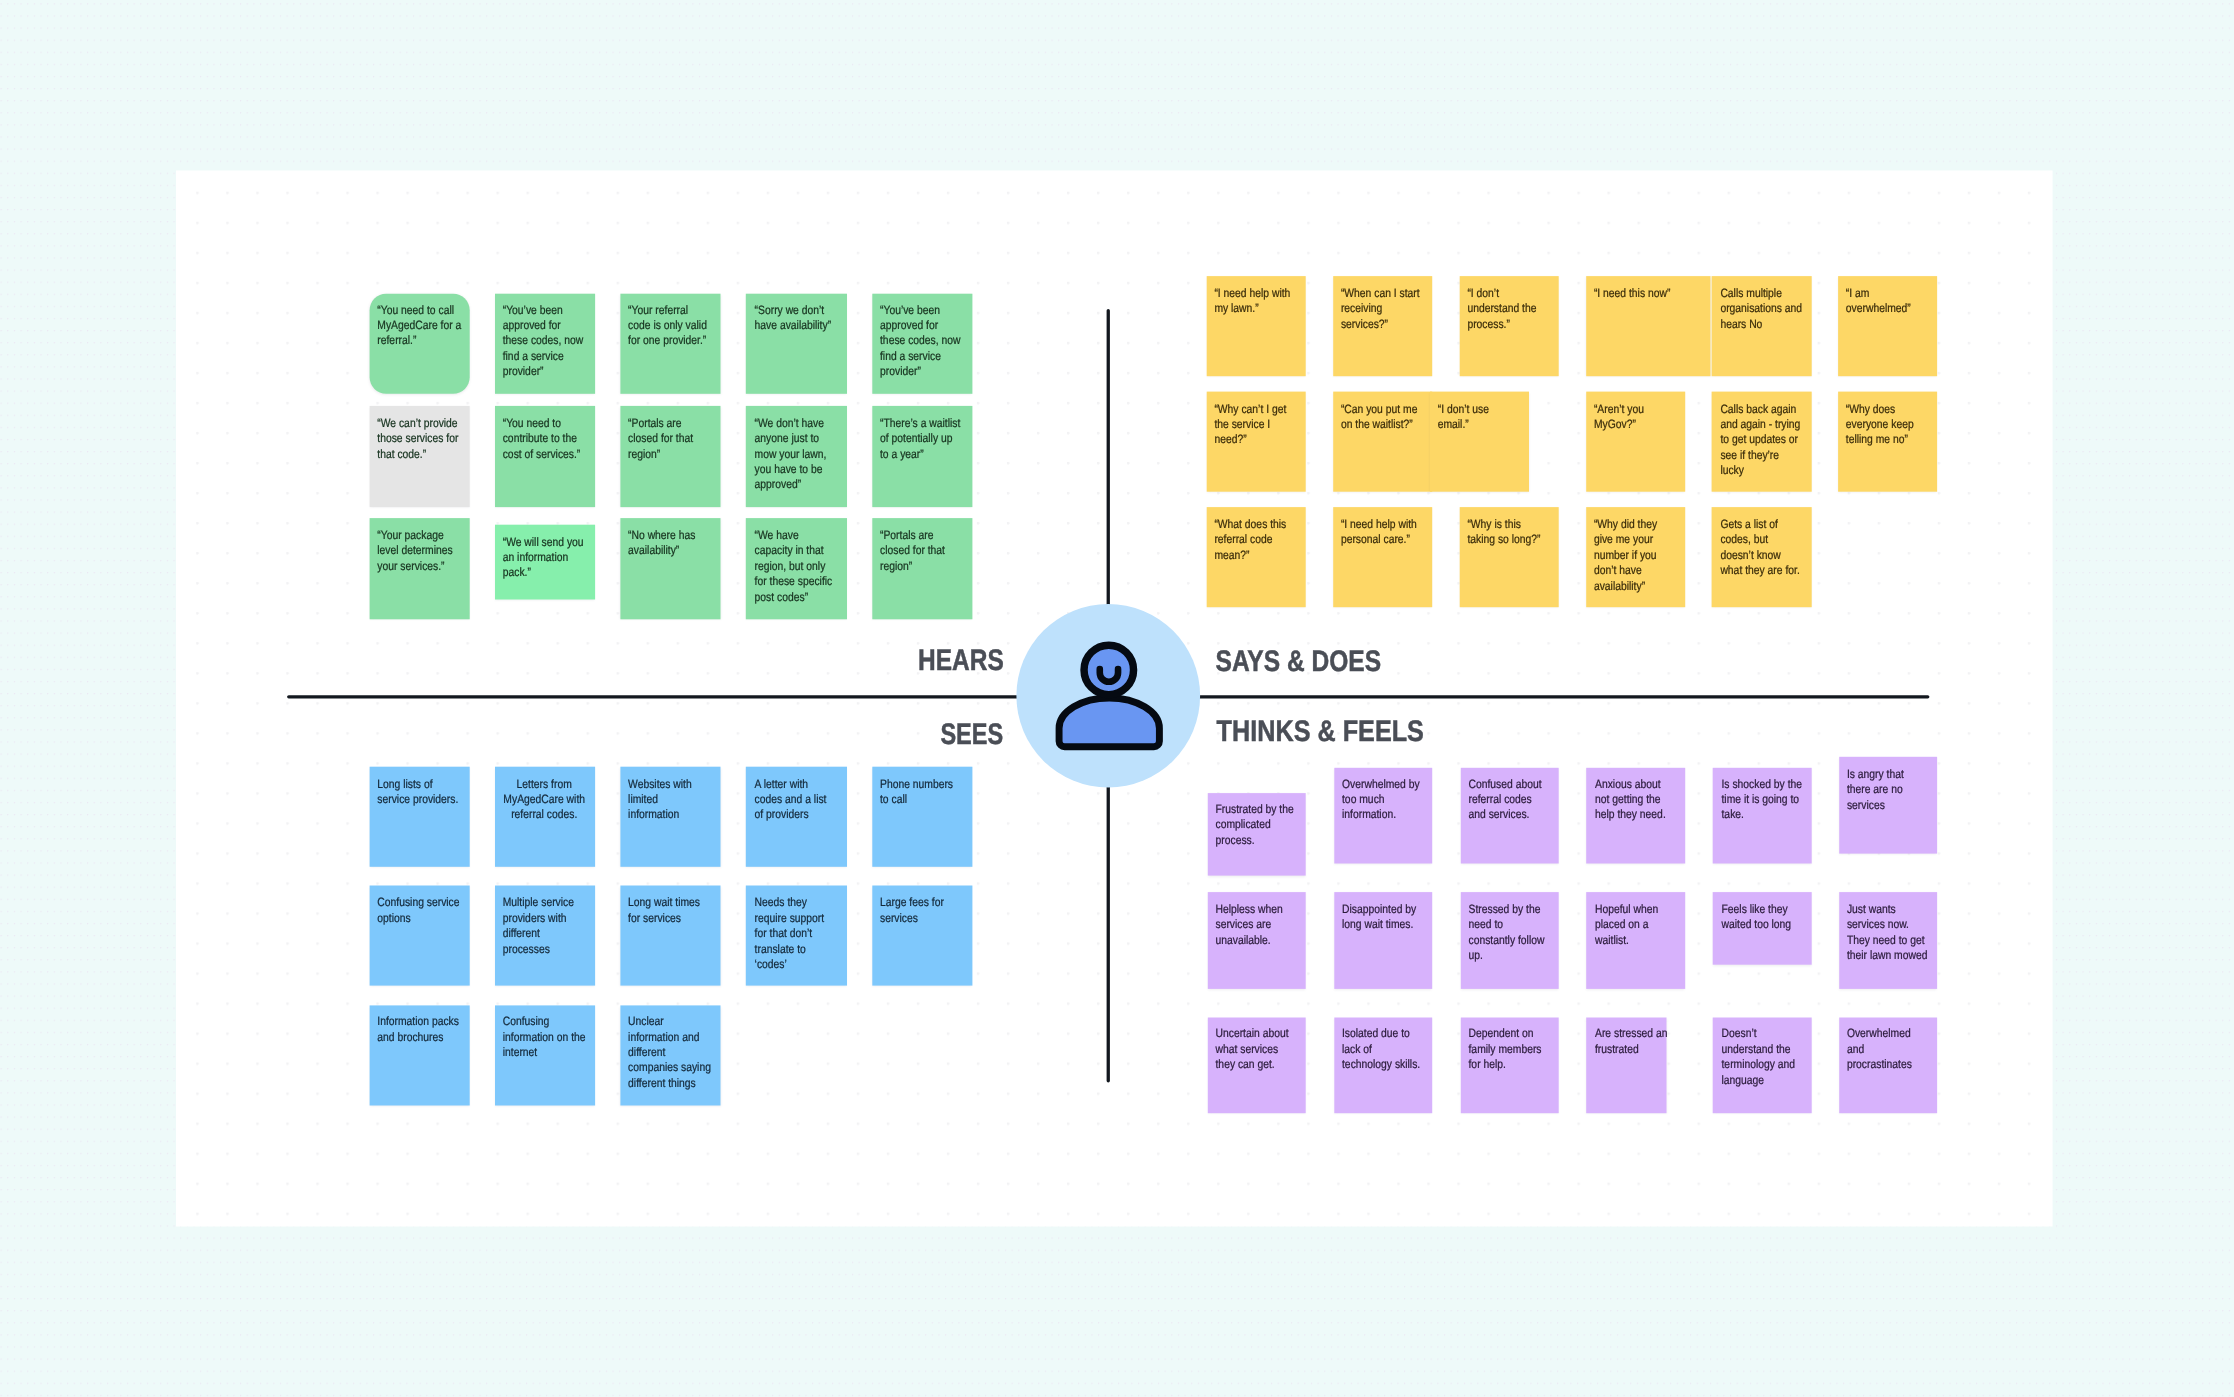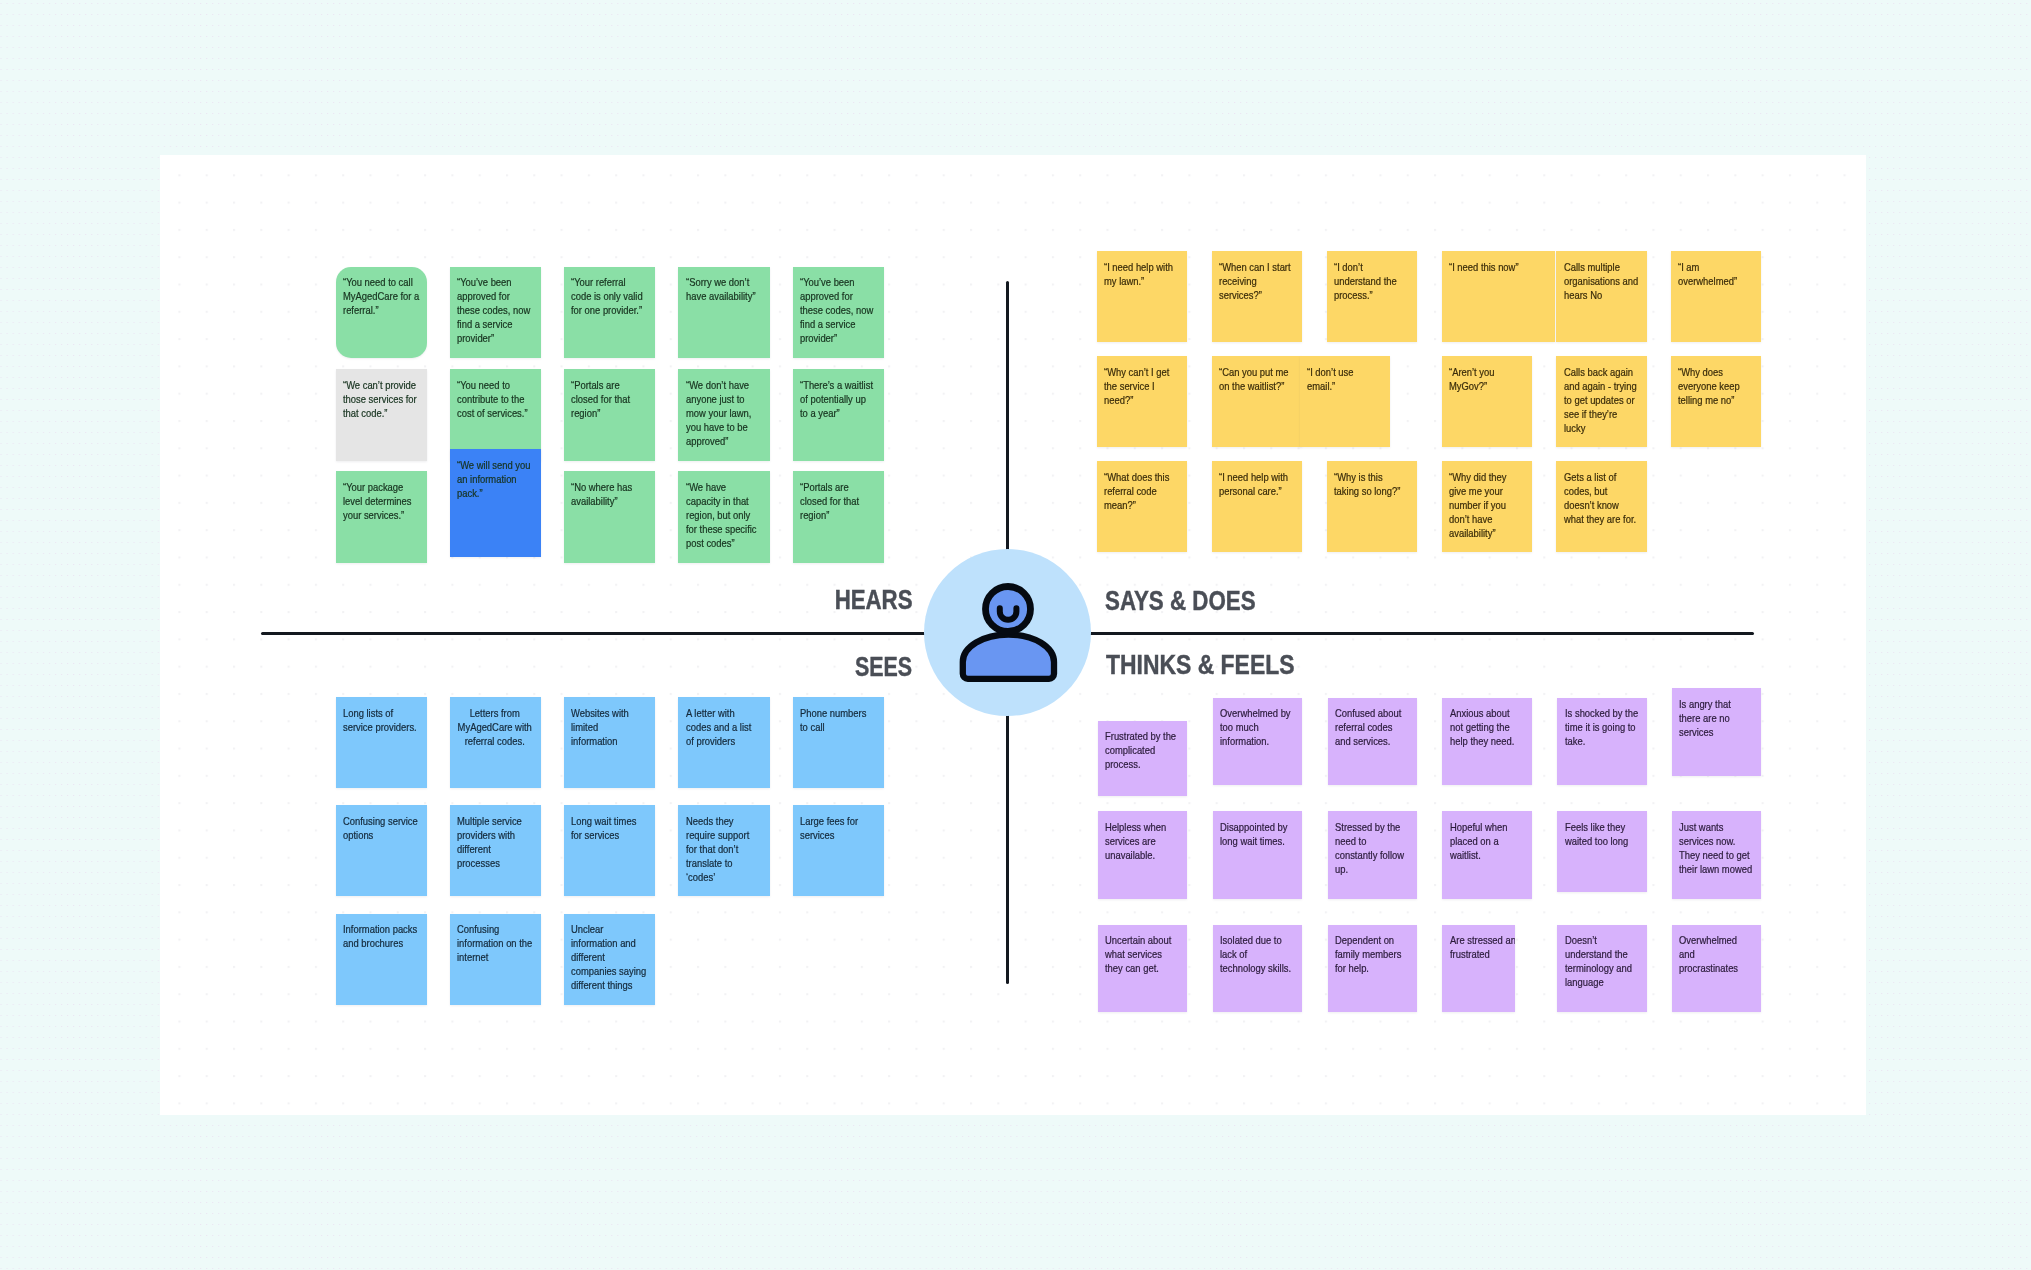--- a/index.html
+++ b/index.html
@@ -67,21 +67,21 @@
     </div>
     <div class="note n-hears" style="left: 678.4px; top: 369px; width: 91.3px; height: 91.6px; background: rgb(138, 223, 166);">
       <span class="nt" style="color: rgb(23, 51, 31);">“We don’t have anyone just to mow your lawn, you have to be approved”</span>
     </div>
     <div class="note n-hears" style="left: 792.7px; top: 369px; width: 91.3px; height: 91.6px; background: rgb(138, 223, 166);">
       <span class="nt" style="color: rgb(23, 51, 31);">“There’s a waitlist of potentially up to a year”</span>
     </div>
     <div class="note n-hears" style="left: 335.5px; top: 471.2px; width: 91.3px; height: 91.6px; background: rgb(138, 223, 166);">
       <span class="nt" style="color: rgb(23, 51, 31);">“Your package level determines your services.”</span>
     </div>
-    <div class="note n-hears" style="left: 449.8px; top: 449px; width: 91.3px; height: 108px; background: #3b82f6;">
+    <div class="note n-hears" style="left: 449.8px; top: 477px; width: 91.3px; height: 68px; background: #86efac;">
       <span class="nt" style="color: rgb(23, 51, 31);">“We will send you an information pack.”</span>
     </div>
     <div class="note n-hears" style="left: 564.1px; top: 471.2px; width: 91.3px; height: 91.6px; background: rgb(138, 223, 166);">
       <span class="nt" style="color: rgb(23, 51, 31);">“No where has availability”</span>
     </div>
     <div class="note n-hears" style="left: 678.4px; top: 471.2px; width: 91.3px; height: 91.6px; background: rgb(138, 223, 166);">
       <span class="nt" style="color: rgb(23, 51, 31);">“We have capacity in that region, but only for these specific post codes”</span>
     </div>
     <div class="note n-hears" style="left: 792.7px; top: 471.2px; width: 91.3px; height: 91.6px; background: rgb(138, 223, 166);">
       <span class="nt" style="color: rgb(23, 51, 31);">“Portals are closed for that region”</span>
@@ -199,21 +199,21 @@
     </div>
     <div class="note n-thinks_feels" style="left: 1212.5px; top: 811.1px; width: 89.2px; height: 87.6px; background: rgb(215, 178, 252);">
       <span class="nt" style="color: rgb(43, 27, 59);">Disappointed by long wait times.</span>
     </div>
     <div class="note n-thinks_feels" style="left: 1327.5px; top: 811.1px; width: 89.2px; height: 87.6px; background: rgb(215, 178, 252);">
       <span class="nt" style="color: rgb(43, 27, 59);">Stressed by the need to constantly follow up.</span>
     </div>
     <div class="note n-thinks_feels" style="left: 1442.4px; top: 811.1px; width: 89.2px; height: 87.6px; background: rgb(215, 178, 252);">
       <span class="nt" style="color: rgb(43, 27, 59);">Hopeful when placed on a waitlist.</span>
     </div>
-    <div class="note n-thinks_feels" style="left: 1557.4px; top: 811.1px; width: 89.2px; height: 81px; background: rgb(215, 178, 252);">
+    <div class="note n-thinks_feels" style="left: 1557.4px; top: 811.1px; width: 89.2px; height: 66px; background: rgb(215, 178, 252);">
       <span class="nt" style="color: rgb(43, 27, 59);">Feels like they waited too long</span>
     </div>
     <div class="note n-thinks_feels" style="left: 1672.3px; top: 811.1px; width: 89.2px; height: 87.6px; background: rgb(215, 178, 252);">
       <span class="nt" style="color: rgb(43, 27, 59);">Just wants services now. They need to get their lawn mowed</span>
     </div>
     <div class="note n-thinks_feels" style="left: 1097.6px; top: 924.6px; width: 89.2px; height: 87.6px; background: rgb(215, 178, 252);">
       <span class="nt" style="color: rgb(43, 27, 59);">Uncertain about what services they can get.</span>
     </div>
     <div class="note n-thinks_feels" style="left: 1212.5px; top: 924.6px; width: 89.2px; height: 87.6px; background: rgb(215, 178, 252);">
       <span class="nt" style="color: rgb(43, 27, 59);">Isolated due to lack of technology skills.</span>

